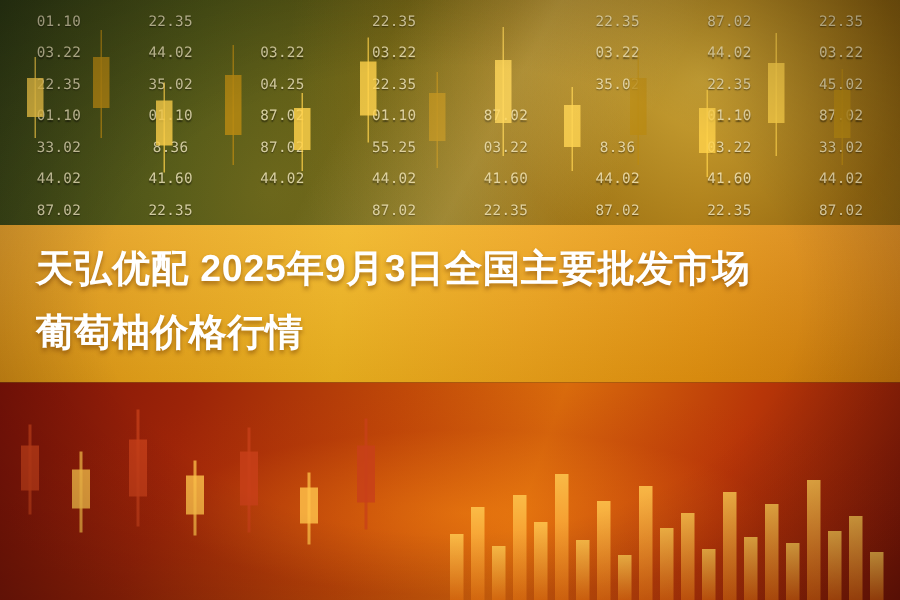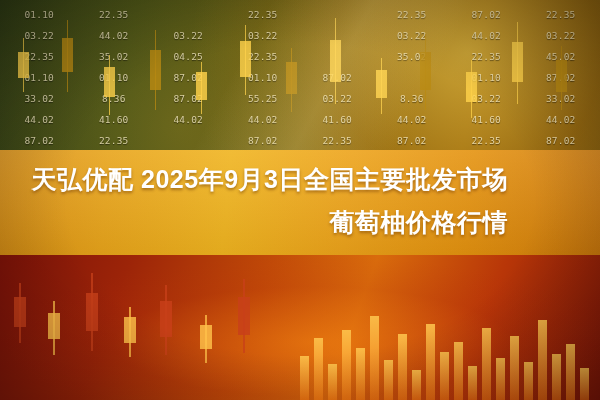--- a/index.html
+++ b/index.html
@@ -108,21 +108,21 @@
   }
 
   
   .headline {
     position: absolute;
     left: 0;
     top: 158px;
     width: 532px;
     box-sizing: border-box;
     padding: 0 24px;
-    text-align: right;
+    text-align: left;
     color: #ffffff;
     font-size: 25px;
     font-weight: bold;
     line-height: 43px;
     letter-spacing: 0.5px;
     text-shadow: 0 2px 3px rgba(90,40,0,0.45);
   }
   .headline .brand { white-space: nowrap; }
 </style>
 </head>

